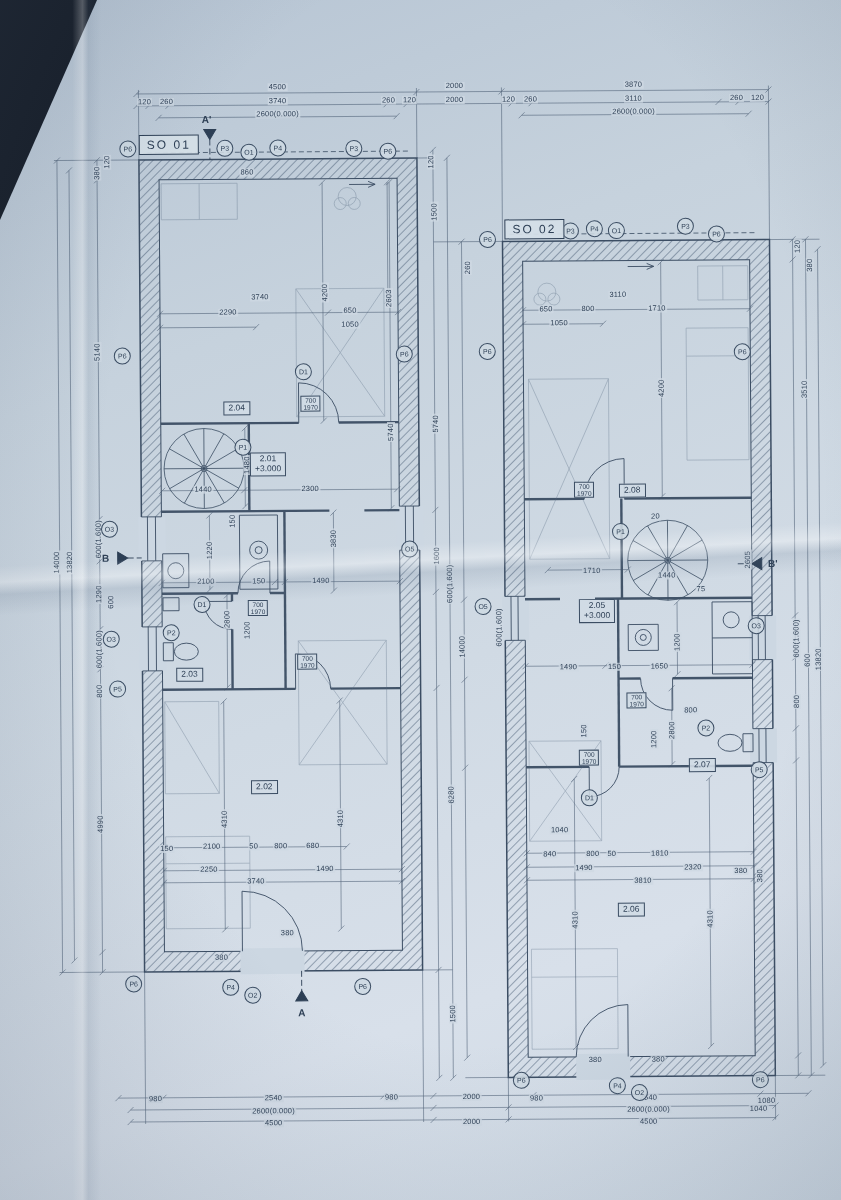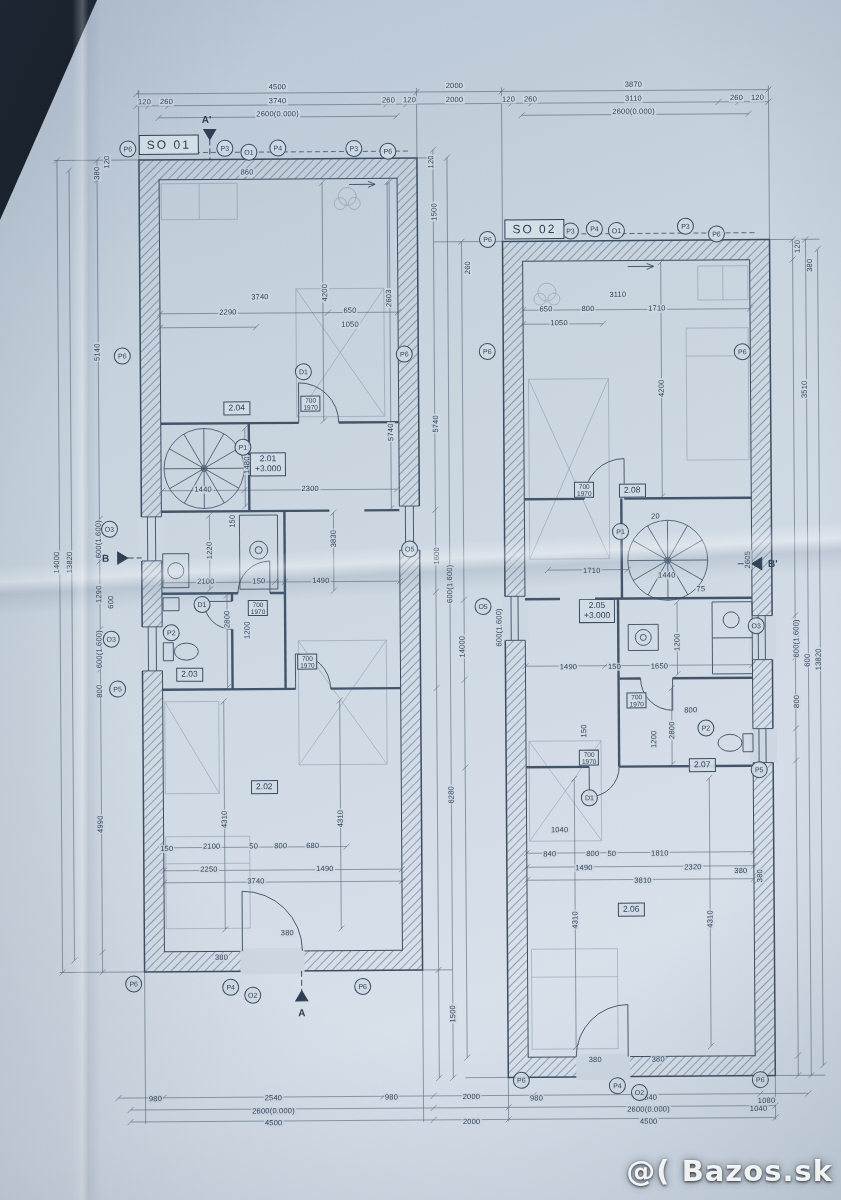--- a/index.html
+++ b/index.html
@@ -970,14 +970,13 @@
         <div class="sec" style="left: 773px; top: 566px;">
           <div>B'</div>
         </div>
       </div>
   </div>
 
   <div class="overlay" id="crease-h"></div>
   <div class="overlay" id="crease-v"></div>
   <div class="overlay" id="vignette"></div>
 
-  <div class="watermark">@( Bazos.sk</div>
 </div>
 
 </body></html>

